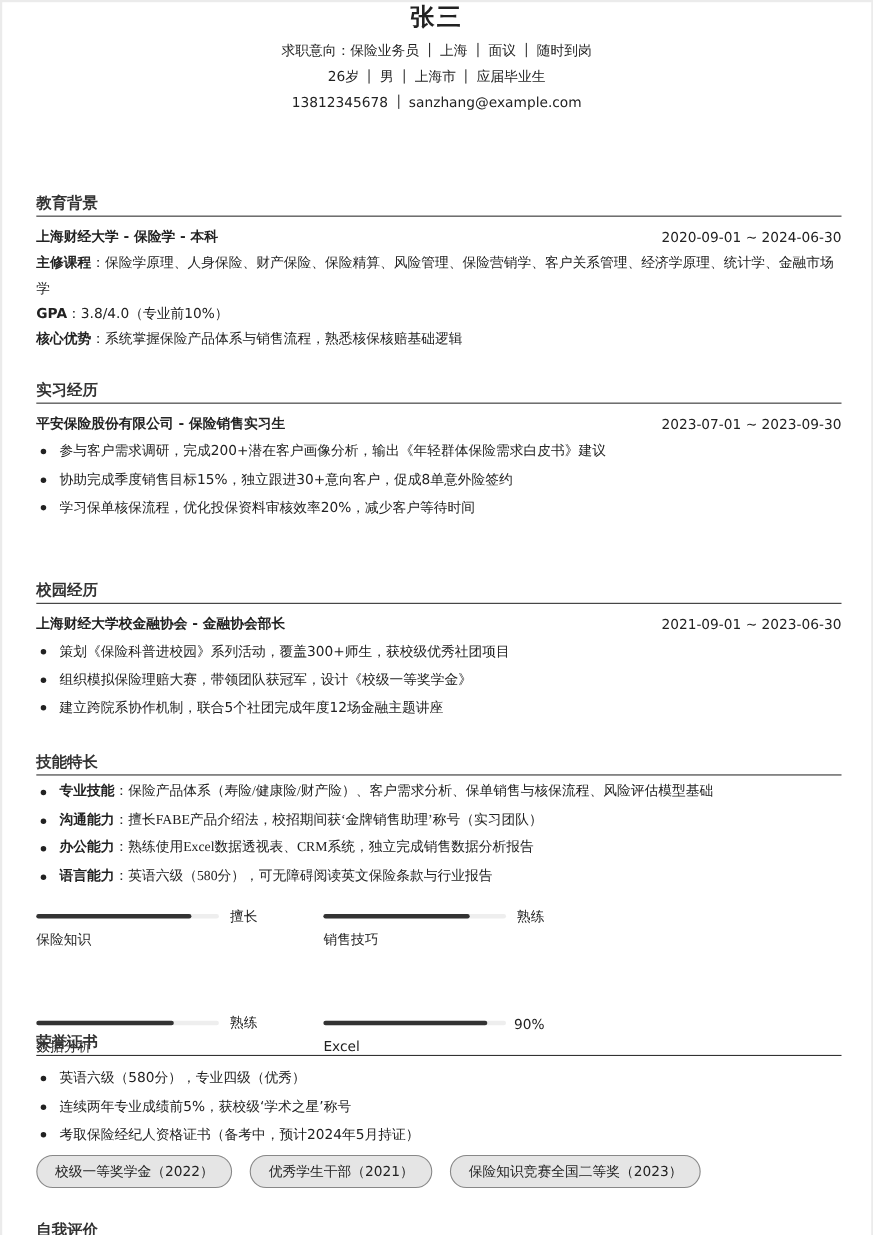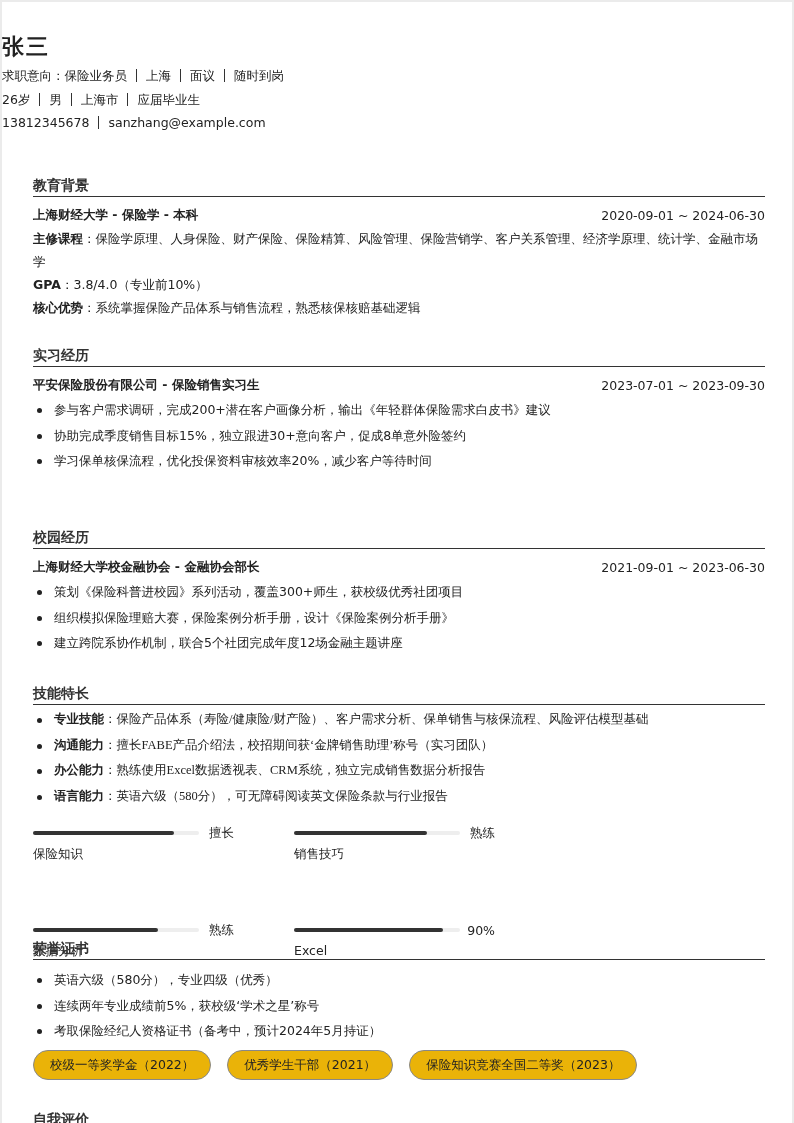--- a/index.html
+++ b/index.html
@@ -8,21 +8,21 @@
     font-family: "DejaVu Sans", "Liberation Sans", sans-serif;
     color: #222;
     font-size: 12.5px;
     position: relative;
   }
   .page {
     position: absolute; left: 0; top: 0; width: 794px; height: 1123px;
     border-top: 2px solid #ebebeb; border-left: 2px solid #ebebeb; border-right: 2px solid #ebebeb;
     overflow: hidden;
   }
-  .header { padding-top: 30px; }
+  .header { text-align: center; }
   .name { font-size: 22px; font-weight: bold; letter-spacing: 2px; color: #222; height: 30px; line-height: 30px; }
   .info-line { font-size: 12.5px; line-height: 23px; color: #222; }
   .info-line .sep { display: inline-block; width: 1px; height: 13px; background: #333; margin: 0 9px; vertical-align: -2px; }
   .content { position: absolute; left: 31px; width: 732px; top: 0; }
   .section { position: absolute; left: 0; width: 732px; }
   .sec-title { font-size: 14px; font-weight: bold; color: #333; height: 24px; line-height: 24px; border-bottom: 1.5px solid #333; padding-bottom: 12px; }
   .sec-title span { display: inline-block; }
   .row-head { display: flex; justify-content: space-between; align-items: center; height: 24px; margin-top: 6px; }
   .row-head .title { font-weight: bold; font-size: 12.5px; }
   .row-head .date { font-size: 12.5px; color: #222; }
@@ -32,21 +32,21 @@
   ul.bullets li { position: relative; padding-left: 21px; line-height: 25.5px; font-size: 12.5px; }
   ul.bullets li::before { content: ""; position: absolute; left: 4px; top: 11px; width: 5px; height: 5px; border-radius: 50%; background: #222; }
   .skill-grid { display: flex; flex-wrap: wrap; width: 660px; }
   .skill { width: 216px; margin-right: 0; height: 52px; }
   .skill-bar-row { display: flex; align-items: center; height: 20px; }
   .track { width: 166px; height: 4px; background: #eeeeee; border-radius: 2px; position: relative; }
   .fill { position: absolute; left: 0; top: 0; height: 4px; background: #333; border-radius: 2px; }
   .lvl { width: 35px; text-align: right; font-size: 12.5px; }
   .skill-name { line-height: 22px; font-size: 12.5px; }
   .tags { display: flex; gap: 16px; margin-top: 6px; }
-  .tag { border: 1px solid #888; background: #eab308; border-radius: 16px; height: 30px; line-height: 28px; padding: 0 16px; font-size: 12.5px; color: #222; }
+  .tag { border: 1px solid #888; background: #e5e5e5; border-radius: 16px; height: 30px; line-height: 28px; padding: 0 16px; font-size: 12.5px; color: #222; }
 </style>
 </head>
 <body>
 
 <div class="page">
 
   <div class="header">
     <div class="name">张三</div>
     <div class="info-line" style="margin-top:3px;font-family:Liberation Serif, serif;">
       <span>求职意向：保险业务员</span><span class="sep"></span><span>上海</span><span class="sep"></span><span>面议</span><span class="sep"></span><span>随时到岗</span>
@@ -86,21 +86,21 @@
     </div>
 
     <div class="section" style="top:523px;">
       <div class="sec-title"><span>校园经历</span></div>
       <div class="row-head">
         <span class="title">上海财经大学校金融协会 - 金融协会部长</span>
         <span class="date">2021-09-01 ~ 2023-06-30</span>
       </div>
       <ul class="bullets">
         <li>策划《保险科普进校园》系列活动，覆盖300+师生，获校级优秀社团项目</li>
-        <li>组织模拟保险理赔大赛，保险案例分析手册，设计《保险案例分析手册》</li>
+        <li>组织模拟保险理赔大赛，带领团队获冠军，设计《校级一等奖学金》</li>
         <li>建立跨院系协作机制，联合5个社团完成年度12场金融主题讲座</li>
       </ul>
     </div>
 
     <div class="section" style="top:679px;">
       <div class="sec-title"><span>技能特长</span></div>
       <ul class="bullets" style="margin-top:2px;font-family:Liberation Serif, serif;">
         <li><b>专业技能</b><span>：保险产品体系（寿险/健康险/财产险）、客户需求分析、保单销售与核保流程、风险评估模型基础</span></li>
         <li><b>沟通能力</b><span>：擅长FABE产品介绍法，校招期间获‘金牌销售助理’称号（实习团队）</span></li>
         <li><b>办公能力</b><span>：熟练使用Excel数据透视表、CRM系统，独立完成销售数据分析报告</span></li>

